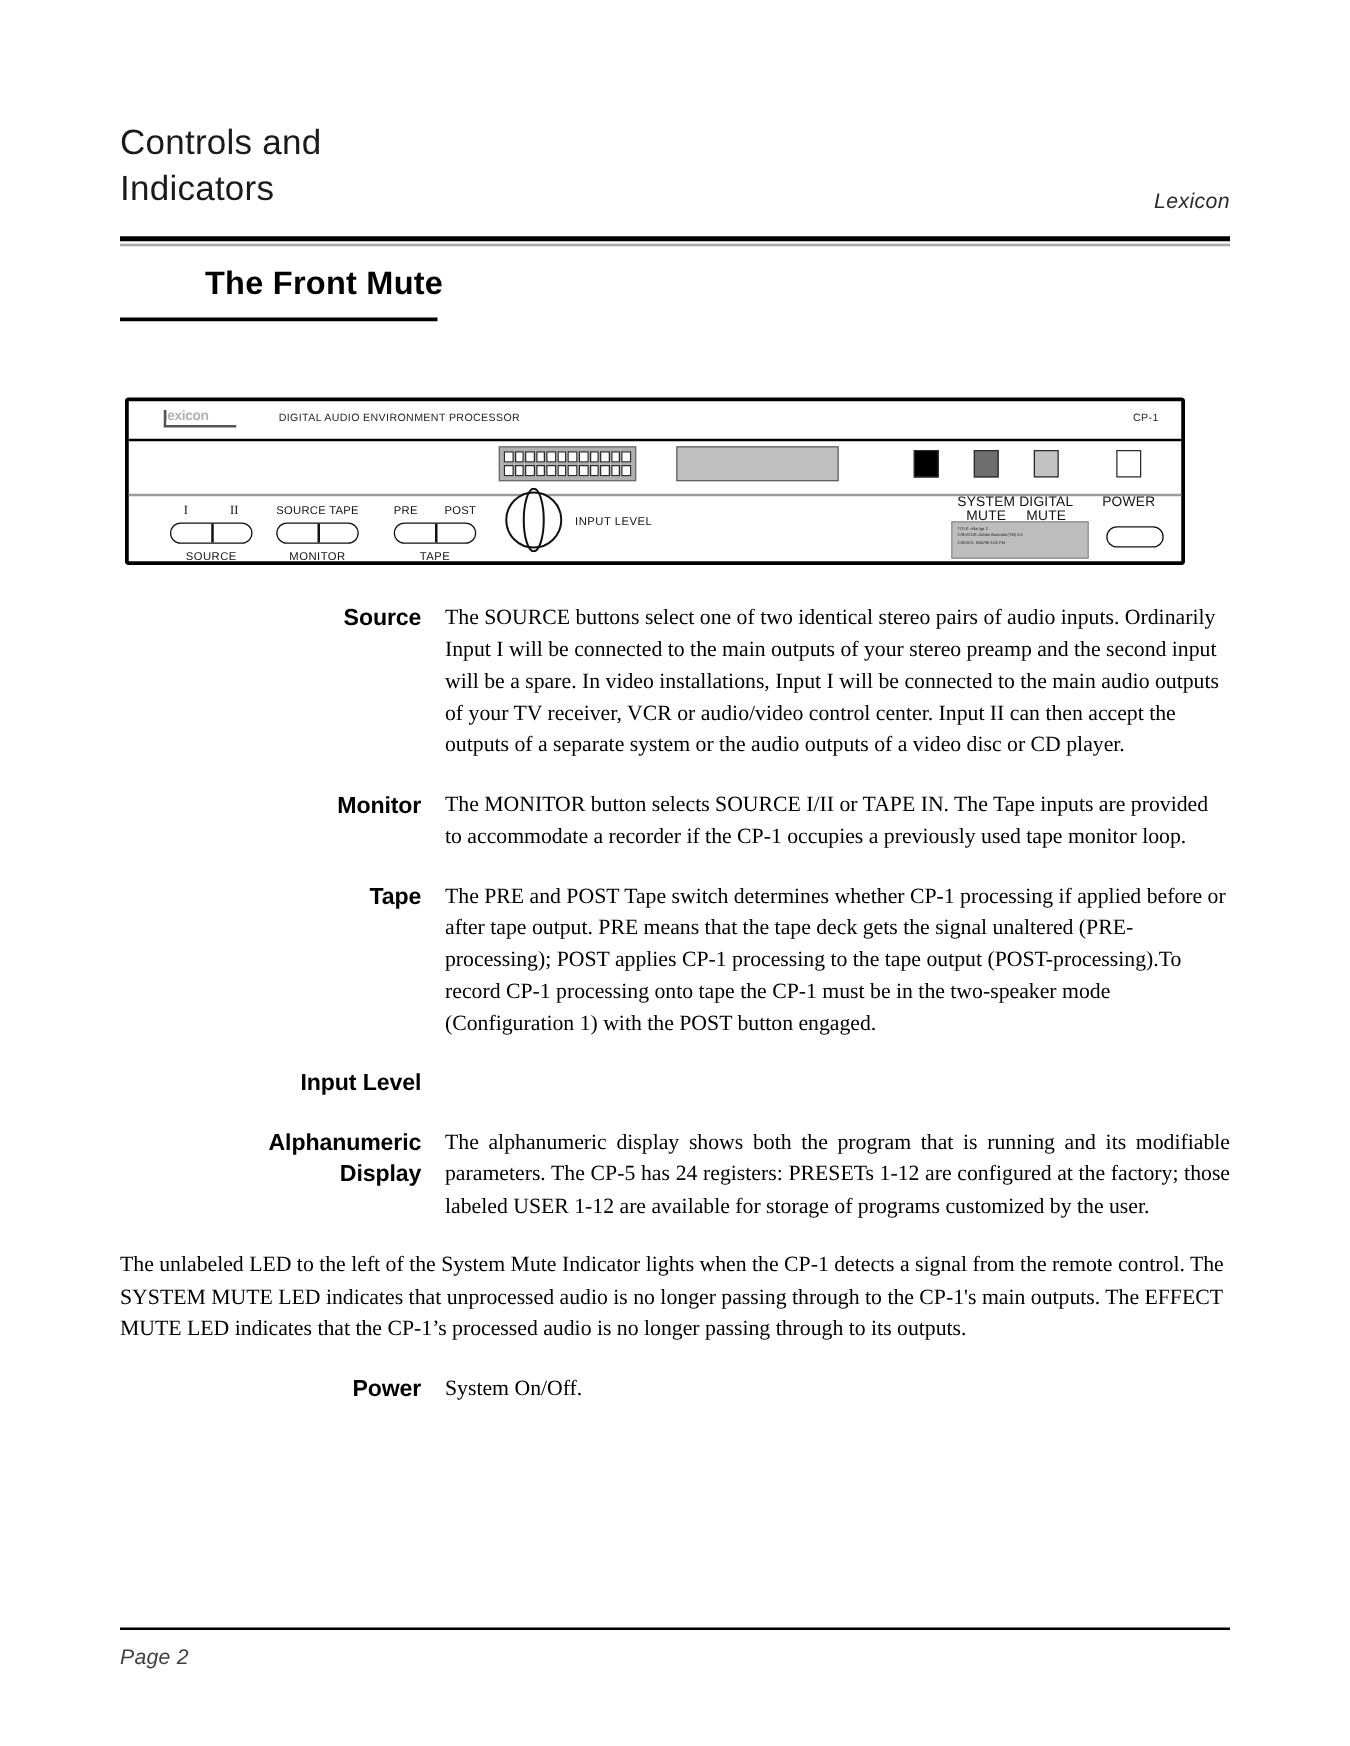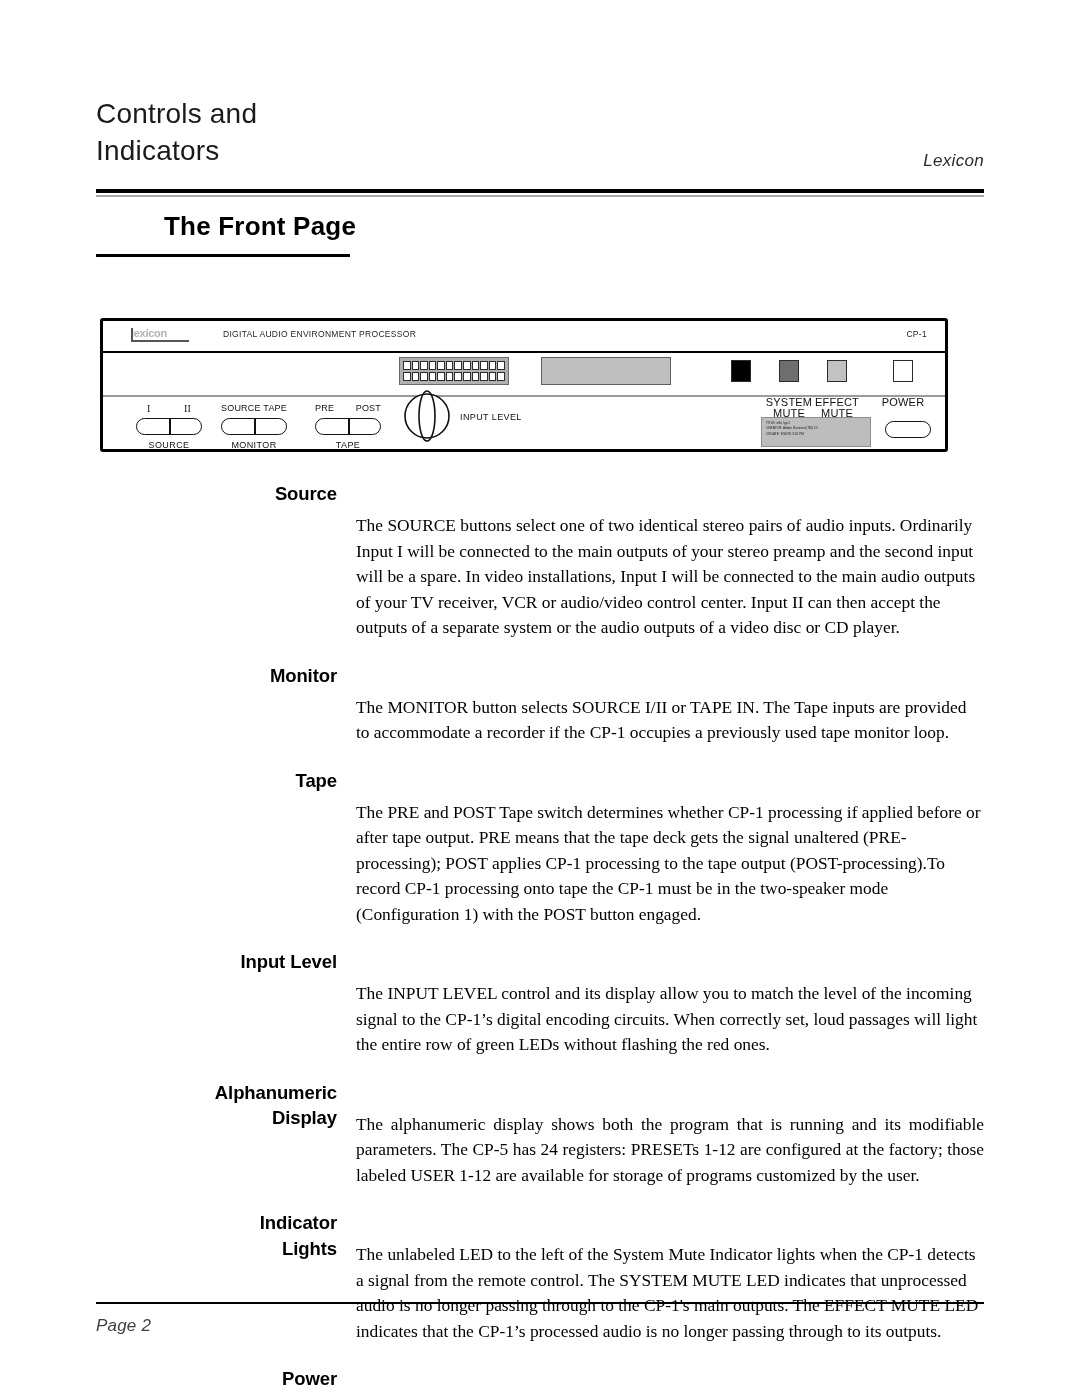--- a/index.html
+++ b/index.html
@@ -339,21 +339,20 @@
     letter-spacing: -0.1px;
     white-space: pre-line;
   }
   .def-desc {
     flex: 1;
     font-family: "Liberation Serif", serif;
     font-size: 17.4px;
     line-height: 25.5px;
     color: #000000;
     text-align: left;
-    margin-top: 32px;
   }
   .def-desc.justified { text-align: justify; }
 
   
   .footer-rule {
     position: absolute;
     left: 96px;
     top: 1302px;
     width: 888px;
     height: 1.6px;
@@ -374,21 +373,21 @@
 <body>
 
 <div class="page-header">
   <div class="chapter-title">Controls and
 Indicators</div>
   <div class="brand-mark">Lexicon</div>
 </div>
 <div class="rule-heavy"></div>
 <div class="rule-light"></div>
 
-<div class="section-title">The Front Page</div>
+<div class="section-title">The Front Mute</div>
 <div class="section-underline"></div>
 
 <div class="panel">
 
   <div class="panel-divider d1"></div>
   <div class="panel-divider d2"></div>
 
   <div class="lexicon-logo">
     <div class="logo-bar-v"></div>
     <div class="logo-word">lexicon</div>
@@ -431,21 +430,21 @@
 
   <div class="alpha-display"></div>
 
   <div class="ind-led remote"></div>
   <div class="ind-led system"></div>
   <div class="ind-led effect"></div>
   <div class="ind-led power"></div>
 
   <div class="led-caption system" style="white-space:pre-line">SYSTEM
 MUTE</div>
-  <div class="led-caption effect" style="white-space:pre-line">EFFECT
+  <div class="led-caption effect" style="white-space:pre-line">DIGITAL
 MUTE</div>
   <div class="led-caption power" style="white-space:pre-line">POWER</div>
 
   <div class="power-button"></div>
 
   <div class="eps-stamp" style="white-space:pre-line">TITLE: elks /gp 2
 CREATOR: Adobe Illustrator(TM) 5.5
 CRDATE: 8/30/95 3:02 PM</div>
 
   <div class="ctrl-group" style="left:33px; top:97px;">
@@ -503,32 +502,29 @@
     <div class="def-desc">The MONITOR  button selects SOURCE I/II or TAPE IN. The Tape inputs are provided to accommodate a recorder if the CP-1 occupies a previously used tape monitor loop.</div>
   </div>
 
   <div class="def-row">
     <div class="def-term">Tape</div>
     <div class="def-desc">The PRE and POST Tape switch determines whether CP-1 processing if applied before or after tape output. PRE means that the tape deck gets the signal unaltered (PRE-processing); POST applies CP-1 processing to the tape output (POST-processing).To record  CP-1 processing onto tape the CP-1 must be in the two-speaker mode (Configuration 1) with the POST button engaged.</div>
   </div>
 
   <div class="def-row">
     <div class="def-term">Input Level</div>
-    <div class="def-desc">The INPUT LEVEL control and its display allow you to match the level of the incoming signal to the CP-1’s digital encoding circuits.  When correctly set, loud passages will light the entire row of green LEDs without flashing the red ones.</div>
   </div>
 
   <div class="def-row">
     <div class="def-term">Alphanumeric
 Display</div>
     <div class="def-desc justified">The alphanumeric display shows both the program that is running and its modifiable  parameters.   The  CP-5  has  24  registers:  PRESETs  1-12  are configured at the factory; those labeled USER 1-12 are available for storage of programs customized by the user.</div>
   </div>
 
   <div class="def-row">
-    <div class="def-term">Indicator
-Lights</div>
     <div class="def-desc">The unlabeled  LED to the left of the System Mute Indicator lights when the CP-1 detects a signal from the remote control.  The SYSTEM MUTE LED indicates that unprocessed audio is no longer passing through to the CP-1's main outputs. The EFFECT MUTE LED indicates that the CP-1’s processed audio is no longer passing through to its outputs.</div>
   </div>
 
   <div class="def-row">
     <div class="def-term">Power</div>
     <div class="def-desc">System On/Off.</div>
   </div>
 
 </div>
 

